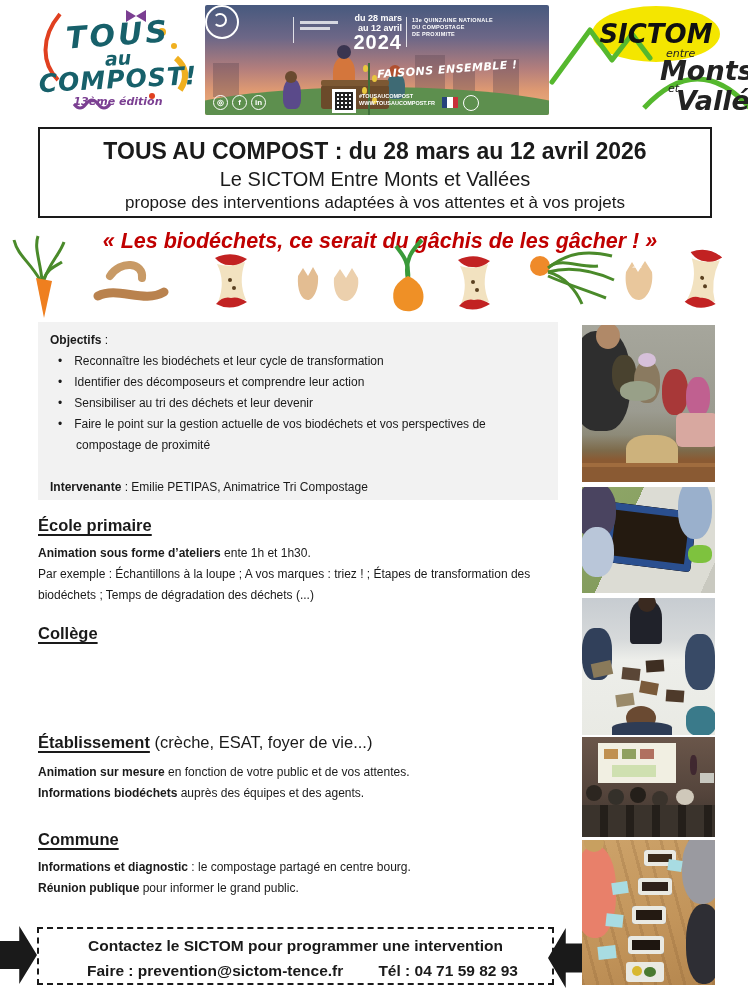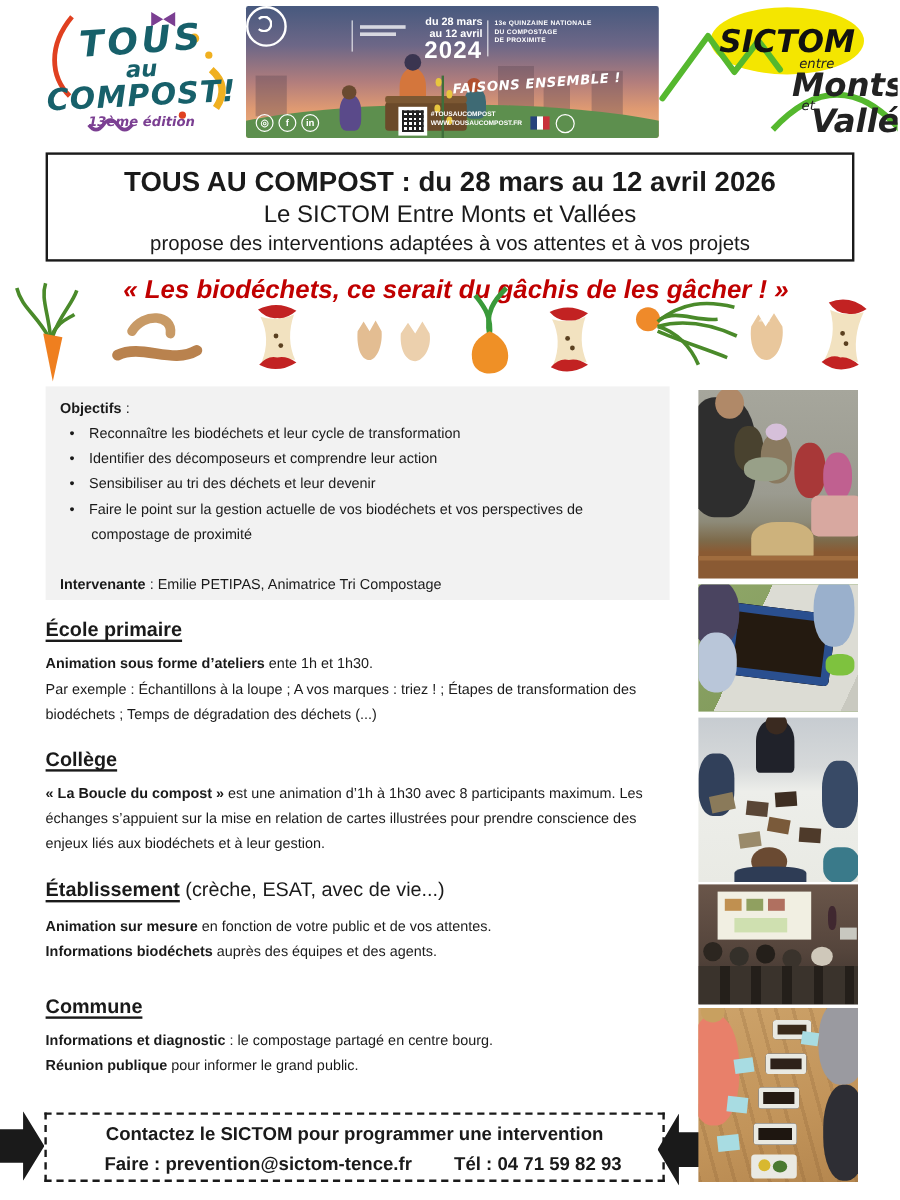--- a/index.html
+++ b/index.html
@@ -259,26 +259,23 @@
     <div style="margin-top:21px;"><b>Intervenante</b><span> : Emilie PETIPAS, Animatrice Tri Compostage</span></div>
   </div>
 
   <div class="abs sec-head" style="left:38px;top:516px;"><span class="u">École primaire</span></div>
   <div class="abs body-txt sec-body" style="left:38px;top:543px;">
     <b>Animation sous forme d’ateliers</b><span> ente 1h et 1h30.</span><br>
     <span>Par exemple :  Échantillons à la loupe ; A vos marques : triez !  ; Étapes de transformation  des biodéchets ; Temps de dégradation des déchets (...)</span>
   </div>
 
   <div class="abs sec-head" style="left:38px;top:624px;"><span class="u">Collège</span></div>
-  <div class="abs body-txt sec-body" style="left:38px;top:651px;">
-    <b>« La Boucle du compost »</b><span> est une animation d’1h à 1h30 avec 8 participants maximum. Les échanges s’appuient sur la mise en relation de cartes illustrées pour prendre conscience des enjeux liés aux biodéchets et à leur gestion.</span>
-  </div>
 
   <div class="abs sec-head" style="left:38px;top:733px;">
-    <span class="u">Établissement</span><span style="font-weight:normal;"> (crèche, ESAT, avec de vie...)</span>
+    <span class="u">Établissement</span><span style="font-weight:normal;"> (crèche, ESAT, foyer de vie...)</span>
   </div>
   <div class="abs body-txt sec-body" style="left:38px;top:762px;">
     <b>Animation sur mesure</b><span> en fonction de votre public et de vos attentes.</span><br>
     <b>Informations biodéchets</b><span> auprès des équipes et des agents.</span>
   </div>
 
   <div class="abs sec-head" style="left:38px;top:830px;"><span class="u">Commune</span></div>
   <div class="abs body-txt sec-body" style="left:38px;top:857px;">
     <b>Informations et diagnostic</b><span> : le compostage partagé en centre bourg.</span><br>
     <b>Réunion publique</b><span> pour informer le grand public.</span>

